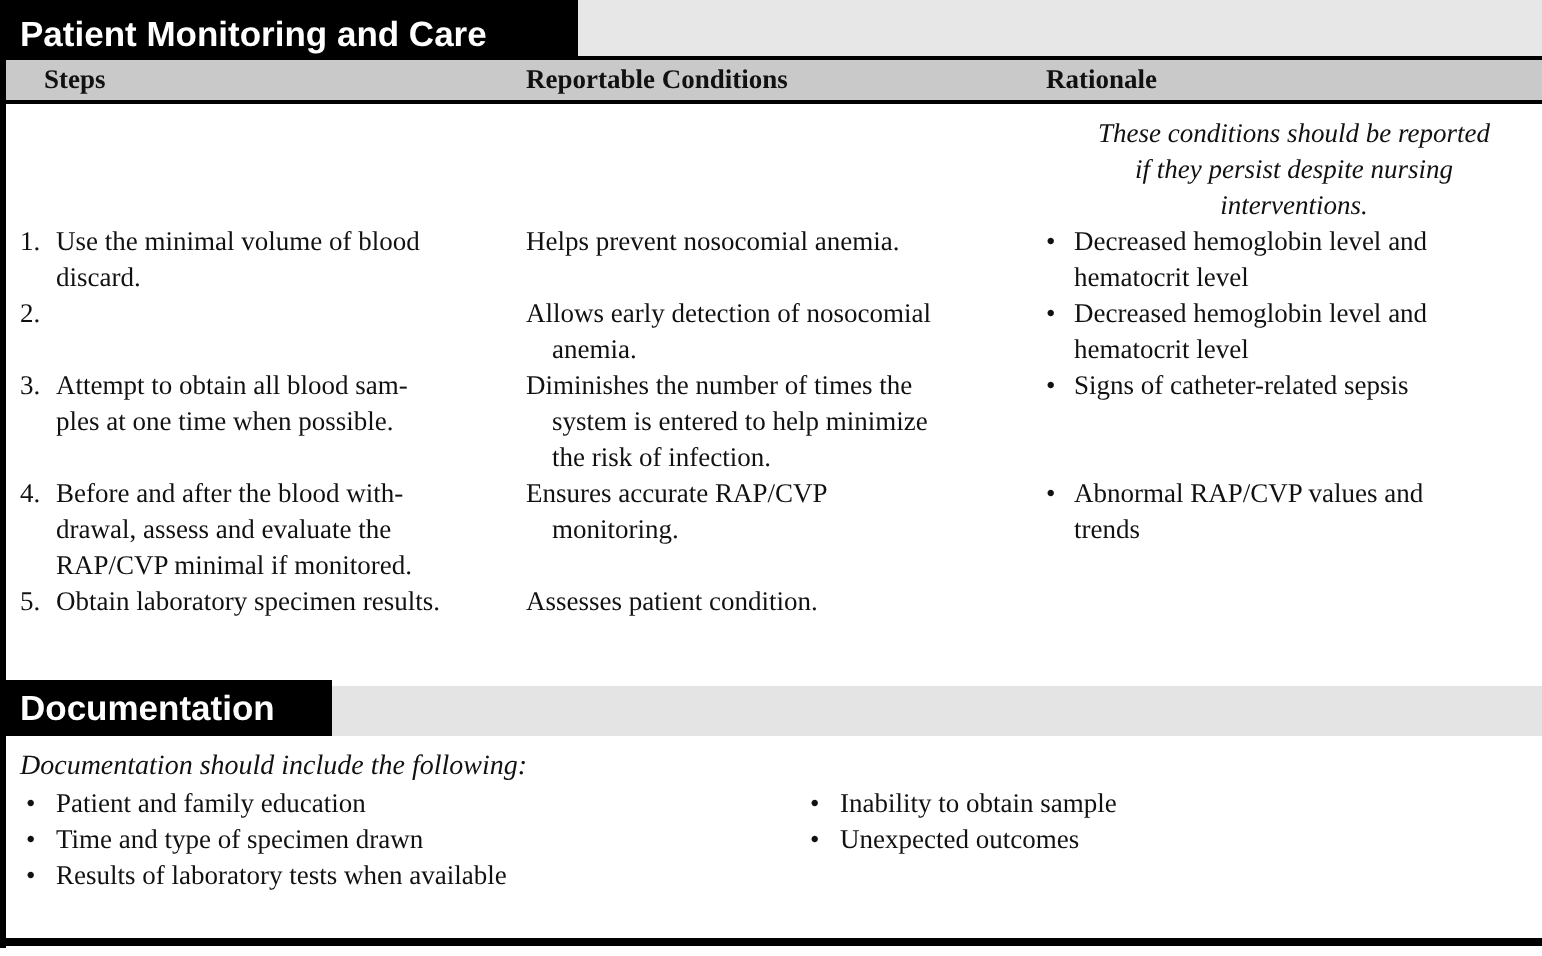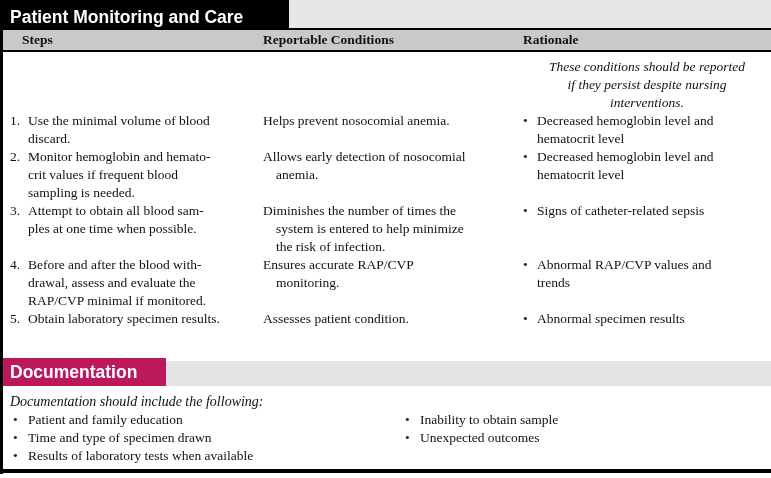--- a/index.html
+++ b/index.html
@@ -43,21 +43,21 @@
   .step-num{width:18px;flex:0 0 18px;}
   .pre{white-space:pre-line;}
   .hang{padding-left:13px;text-indent:-13px;white-space:pre-line;padding-right:10px;}
   .note{font-style:italic;white-space:pre-line;text-align:center;}
   .bullet{position:relative;padding-left:14px;white-space:pre-line;}
   .bullet::before{content:"\2022";position:absolute;left:0;top:0;}
 
   
   .docbar{display:flex;height:28px;margin-left:-3px;margin-top:30px;}
   .doc-black{
-    background:#be185d;color:#fff;
+    background:#000000;color:#fff;
     font-family:"Liberation Sans", sans-serif;
     font-weight:bold;font-size:17.5px;
     width:166px;display:flex;align-items:center;
     padding-left:10px;box-sizing:border-box;
   }
   .doc-band{flex:1;background:#e4e4e4;margin-top:3px;}
   .docbody{padding:7px 0 0 7px;font-size:13.5px;line-height:18px;}
   .doc-intro{font-style:italic;font-size:14px;}
   .doc-cols{display:grid;grid-template-columns:392px auto;}
   .doc-bullet{position:relative;padding-left:18px;}
@@ -101,23 +101,20 @@
 discard.</span>
         </div>
         <div class="hang">Helps prevent nosocomial anemia.</div>
         <div class="bullet">Decreased hemoglobin level and
 hematocrit level</div>
       </div>
 
       <div class="trow">
         <div class="steps-cell">
           <span class="step-num">2.</span>
-          <span class="pre">Monitor hemoglobin and hemato-
-crit values if frequent blood
-sampling is needed.</span>
         </div>
         <div class="hang">Allows early detection of nosocomial
 anemia.</div>
         <div class="bullet">Decreased hemoglobin level and
 hematocrit level</div>
       </div>
 
       <div class="trow">
         <div class="steps-cell">
           <span class="step-num">3.</span>
@@ -142,21 +139,20 @@
         <div class="bullet">Abnormal RAP/CVP values and
 trends</div>
       </div>
 
       <div class="trow">
         <div class="steps-cell">
           <span class="step-num">5.</span>
           <span class="pre">Obtain laboratory specimen results.</span>
         </div>
         <div class="hang">Assesses patient condition.</div>
-        <div class="bullet">Abnormal specimen results</div>
       </div>
 
     </div>
 
     <div class="docbar">
       <div class="doc-black">
         <span>Documentation</span>
       </div>
       <div class="doc-band"></div>
     </div>

